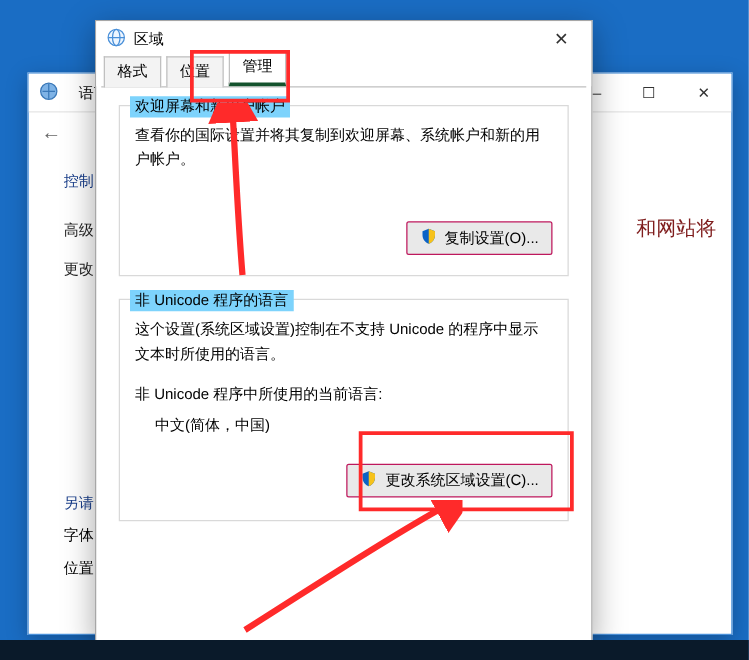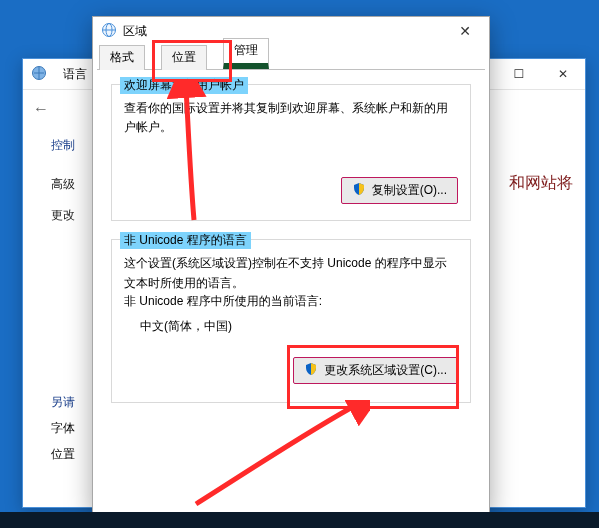--- a/index.html
+++ b/index.html
@@ -38,42 +38,42 @@
   }
   .win-back .arrow { font-size: 16px; color: #666; }
   .win-back .body { padding: 8px 28px 0 28px; }
   .win-back .h1 { font-size: 12px; color: #1a3f8b; margin-top: 6px; }
   .win-back .p { font-size: 12px; color: #222; margin-top: 22px; }
   .win-back .spaced { margin-top: 120px; }
   .win-back .extra { position: absolute; right: 12px; top: 114px; color: #7f1d1d; font-size: 16px; }
 
   
   .dlg {
-    position: absolute; left: 92px; top: 16px; width: 398px; height: 498px;
+    position: absolute; left: 76px; top: 16px; width: 398px; height: 498px;
     background: #fff; border: 1px solid #a7a7a7;
     box-shadow: 0 6px 24px rgba(0,0,0,.35);
   }
   .dlg .titlebar {
     height: 28px; display: flex; align-items: center; justify-content: space-between;
     padding: 0 4px 0 8px; background: #fff;
   }
   .dlg .titlebar .left { display: flex; align-items: center; gap: 6px; }
   .dlg .wbtn {
     width: 40px; height: 24px; display: flex; align-items: center; justify-content: center;
     font-size: 14px; color: #333;
   }
   .dlg .tabs {
     display: flex; align-items: flex-end; height: 24px; padding-left: 6px;
     background: #fff;
   }
   .dlg .tab {
     padding: 3px 10px 4px 10px; font-size: 12px; border: 1px solid #c0c0c0;
-    border-bottom: none; background: #f3f3f3; margin-right: 16px; position: relative; top: 1px;
-  }
-  .dlg .tab.active { background: #fff; border-bottom: 6px solid #14532d; top: 0; }
+    border-bottom: none; background: #f3f3f3; margin-right: 4px; position: relative; top: 1px;
+  }
+  .dlg .tab.active { background: #fff; border-bottom: 3px solid #14532d; top: 0; }
   .dlg .tabpanel {
     border-top: 1px solid #c0c0c0; margin: 0 4px 4px 4px; height: calc(100% - 60px);
     padding: 14px 14px;
   }
   .groupbox {
     border: 1px solid #d9d9d9; position: relative; padding: 14px 12px 16px 12px;
     margin-bottom: 18px;
   }
   .groupbox .legend {
     position: absolute; top: -8px; left: 8px; background: #7dd3fc; padding: 0 4px;
@@ -81,21 +81,21 @@
   }
   .groupbox .desc { font-size: 12px; line-height: 1.6; }
   .groupbox .row-right { display: flex; justify-content: flex-end; margin-top: 40px; }
   .groupbox.tall .row-right { margin-top: 22px; }
   .btn {
     display: inline-flex; align-items: center; gap: 6px;
     padding: 4px 10px; font-size: 12px; background: #e9e9e9;
     border: 1px solid #be185d; border-radius: 2px;
     cursor: default;
   }
-  .sublabel { font-size: 12px; }
+  .sublabel { font-size: 12px; margin-top: 14px; }
   .subval { font-size: 12px; margin: 8px 0 0 16px; }
 
   
   .globe-icon, .lang-icon, .shield-icon { display: inline-block; }
 
   
   .anno-box {
     position: absolute; border: 3px solid #ff2a2a; pointer-events: none;
   }
   .anno-arrow { position: absolute; pointer-events: none; }

